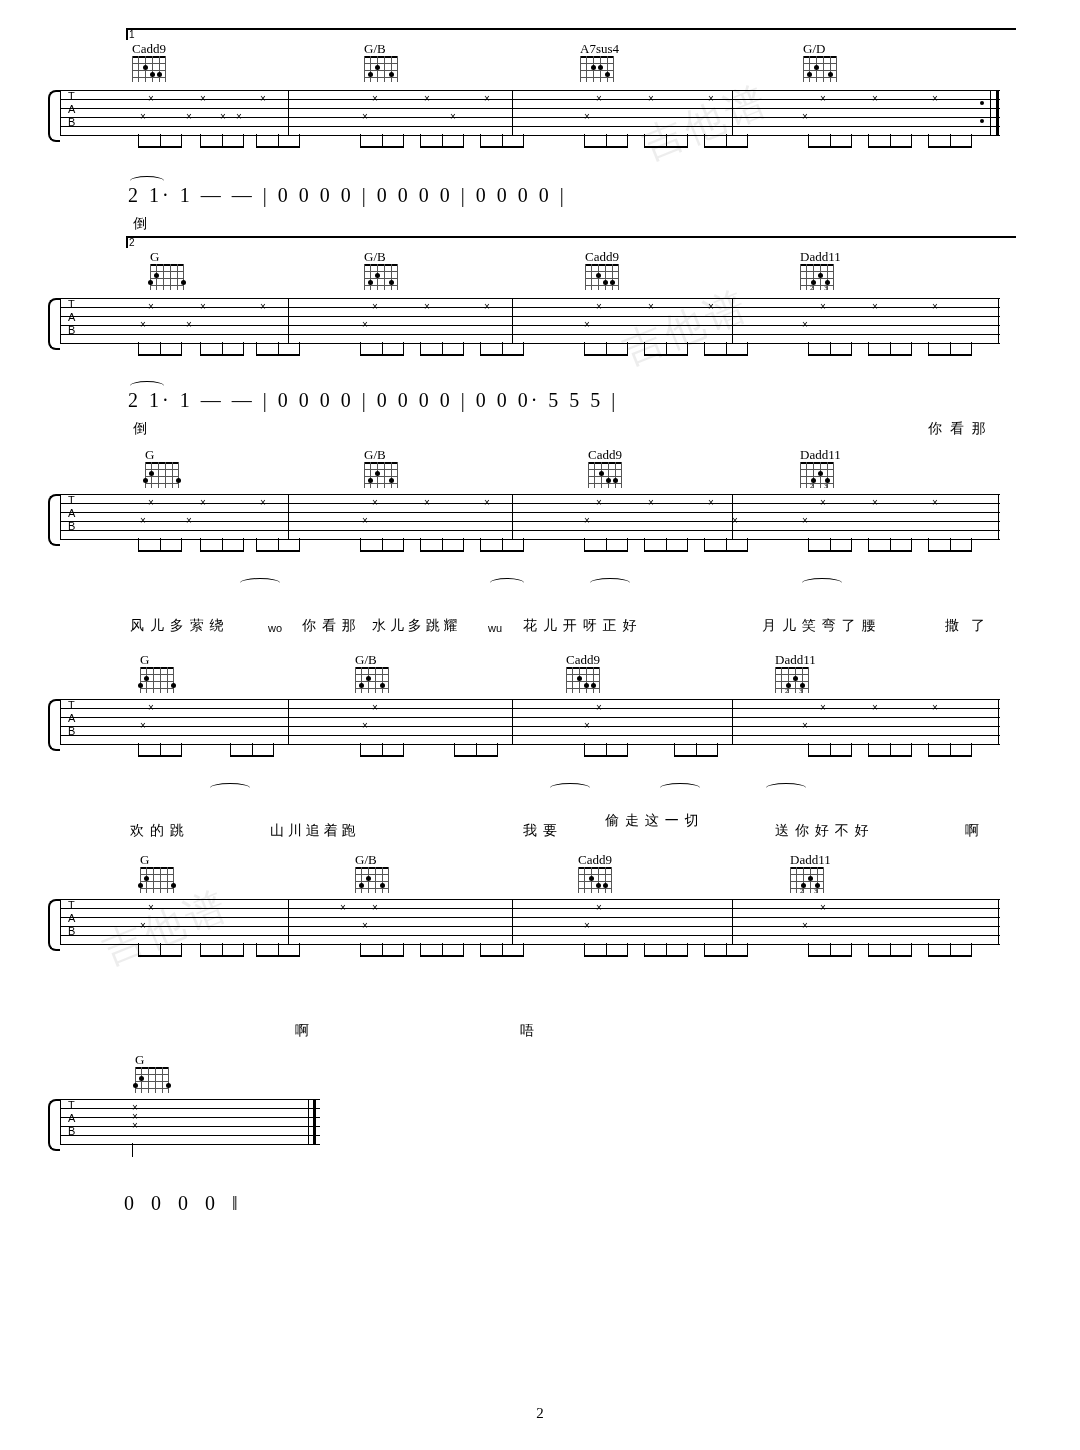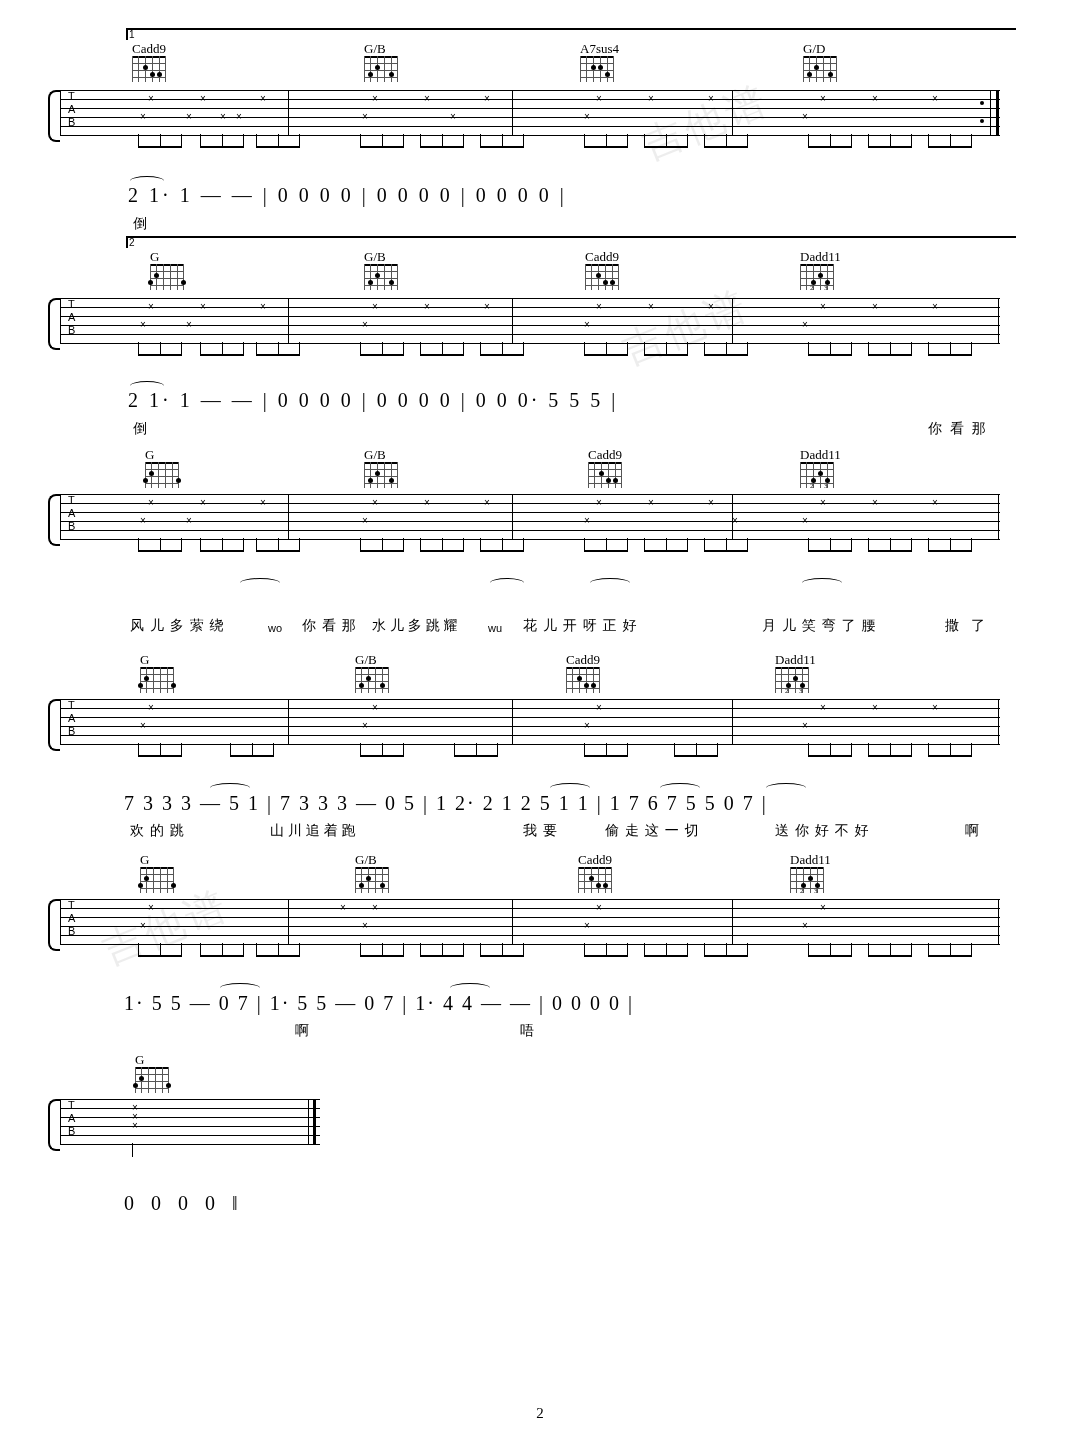--- a/index.html
+++ b/index.html
@@ -735,31 +735,30 @@
       <div class="stem" style="left:808px;top:44px;height:12px;"></div>
         <div class="stem" style="left:830px;top:44px;height:12px;"></div>
         <div class="stem" style="left:851px;top:44px;height:12px;"></div>
       <div class="beam" style="left:868px;top:56px;width:44px;"></div>
       <div class="stem" style="left:868px;top:44px;height:12px;"></div>
         <div class="stem" style="left:890px;top:44px;height:12px;"></div>
         <div class="stem" style="left:911px;top:44px;height:12px;"></div>
     </div>
 
     <div class="jianpu" style="top:148px;">
-      <div class="jp" style="left:64px;top:0;letter-spacing:2px;">7 3 3 3   —   5 1 | 7 3 3 3   —   0 5 | 1 2·  2 1 2 5 1 1 | 1 7  6 7 5 5    0 7 |</div>
       <div class="slur" style="left:150px;top:-10px;width:40px;"></div>
       <div class="slur" style="left:490px;top:-10px;width:40px;"></div>
       <div class="slur" style="left:600px;top:-10px;width:40px;"></div>
       <div class="slur" style="left:706px;top:-10px;width:40px;"></div>
     </div>
 
     <div class="lyric" style="left:130px;top:178px;letter-spacing:1px;">欢 的 跳</div>
     <div class="lyric" style="left:270px;top:178px;letter-spacing:0px;">山 川  追 着  跑</div>
     <div class="lyric" style="left:523px;top:178px;letter-spacing:1px;">我  要</div>
-    <div class="lyric" style="left:605px;top:178px;letter-spacing:1px;">偷 走 这 一 切</div>
+    <div class="lyric" style="left:605px;top:168px;letter-spacing:1px;">偷 走 这 一 切</div>
     <div class="lyric" style="left:775px;top:178px;letter-spacing:1px;">送 你  好 不 好</div>
     <div class="lyric" style="left:965px;top:178px;">啊</div>
   </div>
 
   <div class="system" style="top:845px;width:1080px;height:200px;">
     <div class="chordrow" style="top:8px;">
       <div class="chordbox" style="left:140px;top:0;">
         <div class="cname">G</div>
         <div class="grid">
           <div class="nut"></div>
@@ -905,25 +904,20 @@
       <div class="beam" style="left:808px;top:56px;width:44px;"></div>
       <div class="stem" style="left:808px;top:44px;height:12px;"></div>
         <div class="stem" style="left:830px;top:44px;height:12px;"></div>
         <div class="stem" style="left:851px;top:44px;height:12px;"></div>
       <div class="beam" style="left:868px;top:56px;width:44px;"></div>
       <div class="stem" style="left:868px;top:44px;height:12px;"></div>
         <div class="stem" style="left:890px;top:44px;height:12px;"></div>
         <div class="stem" style="left:911px;top:44px;height:12px;"></div>
     </div>
 
-    <div class="jianpu" style="top:148px;">
-      <div class="jp" style="left:64px;top:0;letter-spacing:2px;">1·  5 5   —   0 7 | 1·  5 5   —   0 7 | 1·  4 4   —   —  | 0   0   0   0  |</div>
-      <div class="slur" style="left:160px;top:-10px;width:40px;"></div>
-      <div class="slur" style="left:390px;top:-10px;width:40px;"></div>
-    </div>
 
     <div class="lyric" style="left:295px;top:178px;">啊</div>
     <div class="lyric" style="left:520px;top:178px;">唔</div>
   </div>
 
   <div class="system" style="top:1045px;width:1080px;height:200px;">
     <div class="chordrow" style="top:8px;">
       <div class="chordbox" style="left:135px;top:0;">
         <div class="cname">G</div>
         <div class="grid">

